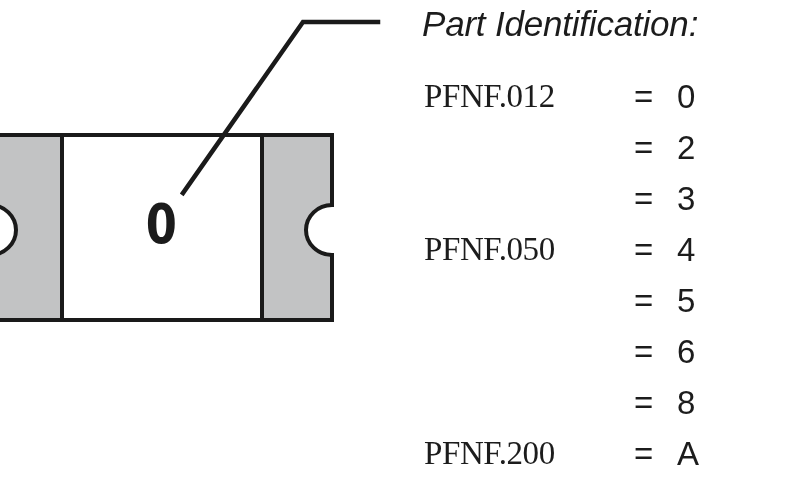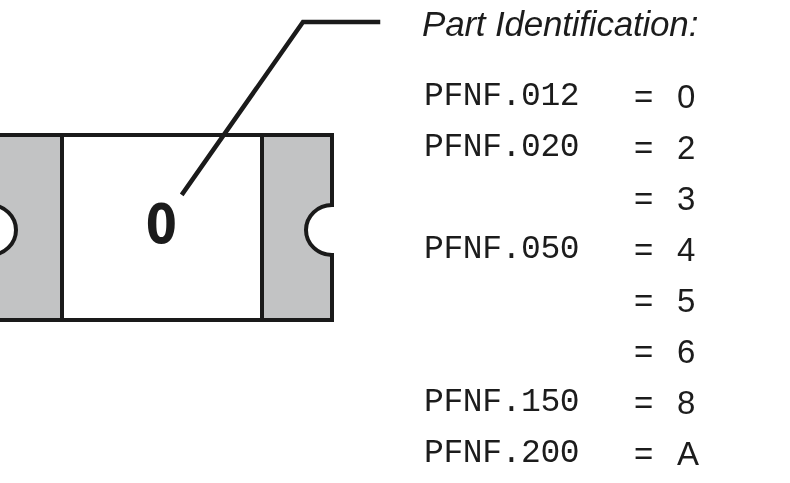--- a/index.html
+++ b/index.html
@@ -82,21 +82,21 @@
   .pi-row {
     position: relative;
     height: 51px;
     line-height: 51px;
     white-space: nowrap;
   }
   .pi-code {
     position: absolute;
     left: 6px;
     top: 0;
-    font-family: Liberation Mono, monospace;
+    font-family: Liberation Serif, serif;
     font-size: 33px;
     font-weight: 400;
     color: #1c1c1c;
     letter-spacing: -0.4px;
   }
   .pi-equals {
     position: absolute;
     left: 216px;
     top: 0;
     font-family: "Liberation Sans", sans-serif;
@@ -144,21 +144,20 @@
 
     <div id="pi-list">
 
       <div class="pi-row">
         <span class="pi-code">PFNF.012</span>
         <span class="pi-equals">=</span>
         <span class="pi-value">0</span>
       </div>
 
       <div class="pi-row">
-        <span class="pi-code">PFNF.020</span>
         <span class="pi-equals">=</span>
         <span class="pi-value">2</span>
       </div>
 
       <div class="pi-row">
         <span class="pi-equals">=</span>
         <span class="pi-value">3</span>
       </div>
 
       <div class="pi-row">
@@ -171,21 +170,20 @@
         <span class="pi-equals">=</span>
         <span class="pi-value">5</span>
       </div>
 
       <div class="pi-row">
         <span class="pi-equals">=</span>
         <span class="pi-value">6</span>
       </div>
 
       <div class="pi-row">
-        <span class="pi-code">PFNF.150</span>
         <span class="pi-equals">=</span>
         <span class="pi-value">8</span>
       </div>
 
       <div class="pi-row">
         <span class="pi-code">PFNF.200</span>
         <span class="pi-equals">=</span>
         <span class="pi-value">A</span>
       </div>
 

